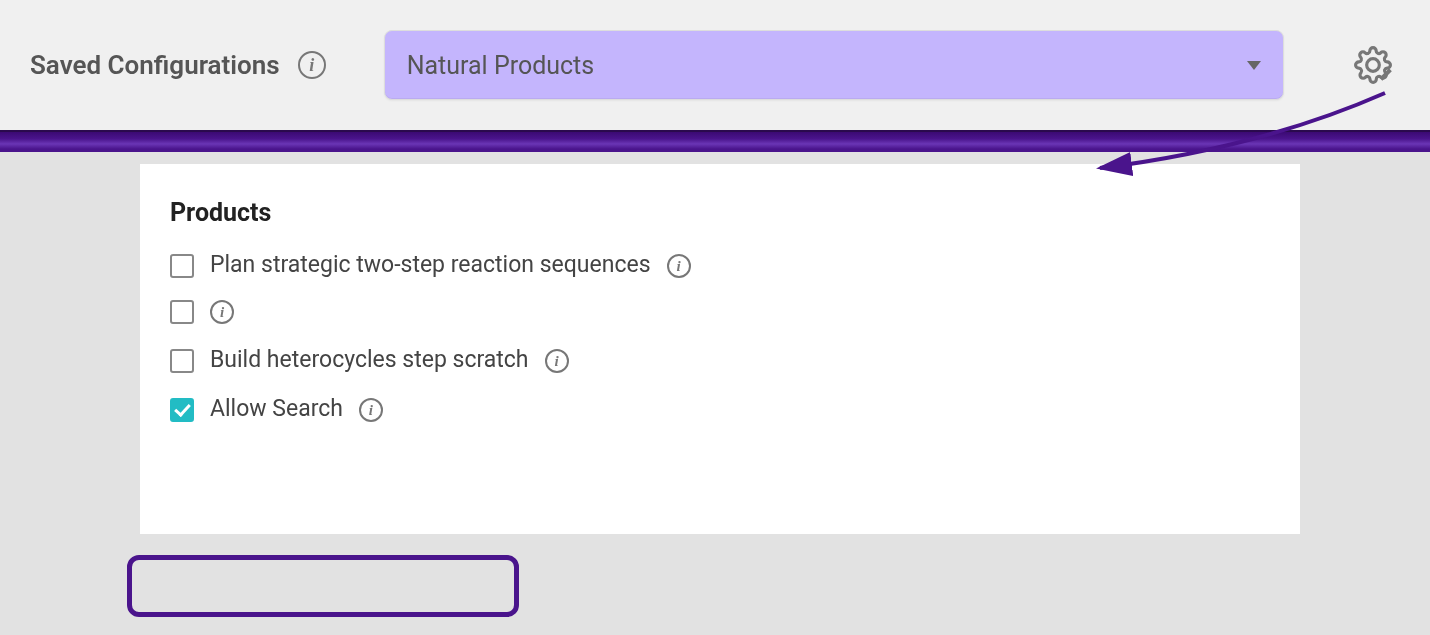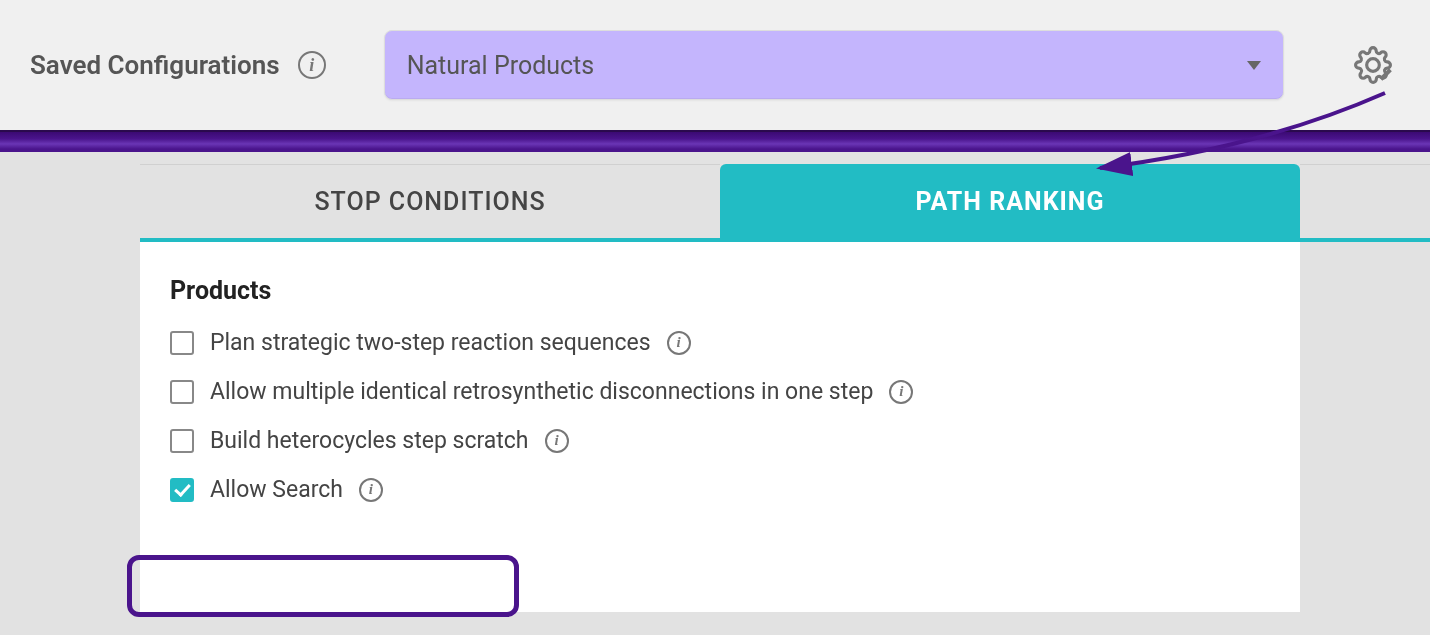--- a/index.html
+++ b/index.html
@@ -150,21 +150,21 @@
     width: 1160px;
   }
   .options-title {
     font-size: 25px;
     font-weight: 700;
     color: #222;
     margin-bottom: 24px;
   }
   .option-row {
     display: flex;
-    align-items: center;
+    align-items: flex-end;
     gap: 16px;
     margin-bottom: 22px;
     font-size: 23px;
     color: #444;
     position: relative;
   }
   .cbox {
     width: 24px; height: 24px;
     border: 2.5px solid #888;
     border-radius: 3px;
@@ -224,41 +224,31 @@
   <defs>
     <marker id="arr" markerWidth="10" markerHeight="10" refX="8" refY="3" orient="auto">
       <path d="M0,0 L0,6 L9,3 z" fill="#4a148c"></path>
     </marker>
   </defs>
   <path d="M305 5 Q 180 60 20 80" stroke="#4a148c" stroke-width="4" fill="none" marker-end="url(#arr)"></path>
 </svg>
 
 <div class="lower-area">
   <div class="panel">
-    <div class="tabs">
-      <div class="tab inactive">
-        <span>STOP CONDITIONS</span>
-      </div>
-      <div class="tab active">
-        <span>PATH RANKING</span>
-      </div>
-      <div class="tab-filler"></div>
-    </div>
     <div class="content">
       <div class="options-title">Products</div>
 
       <div class="option-row">
         <span class="cbox"></span>
         <span>Plan strategic two-step reaction sequences</span>
         <span class="info-circle small"></span>
       </div>
 
       <div class="option-row">
         <span class="cbox"></span>
-        <span>Allow multiple identical retrosynthetic disconnections in one step</span>
         <span class="info-circle small"></span>
       </div>
 
       <div class="option-row">
         <span class="cbox"></span>
         <span>Build heterocycles step scratch</span>
         <span class="info-circle small"></span>
       </div>
 
 

